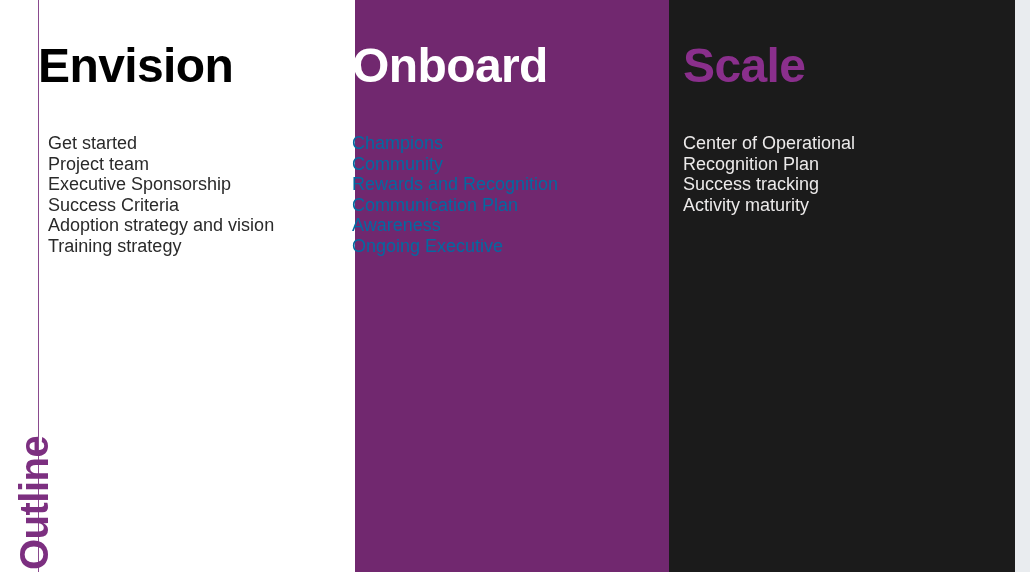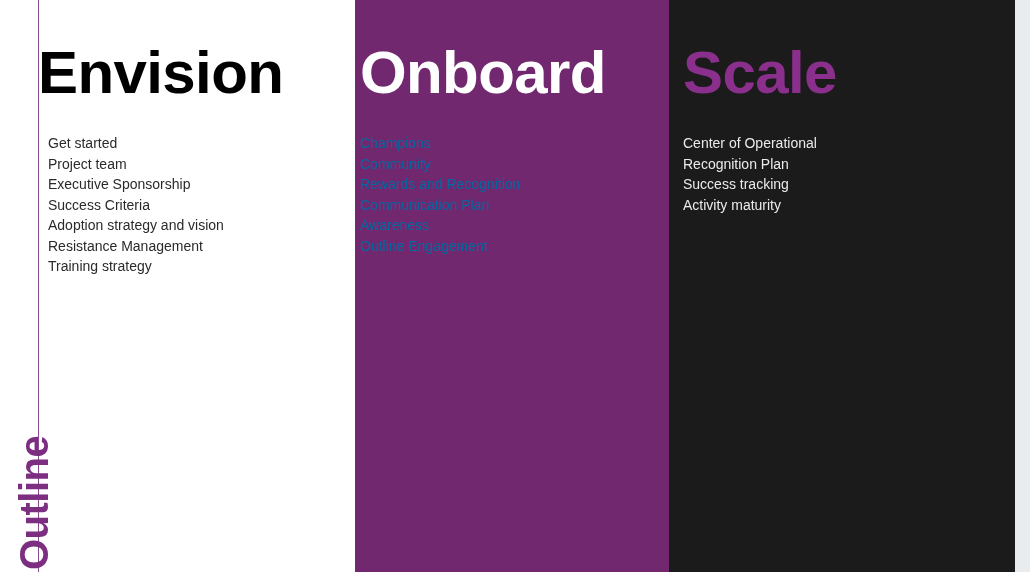--- a/index.html
+++ b/index.html
@@ -78,43 +78,43 @@
     background: #e9ecef;
   }
 
   
   .col {
     position: absolute;
     top: 0;
     height: 572px;
   }
   .col-envision { left: 38px; width: 317px; }
-  .col-onboard  { left: 347px; width: 256px; }
+  .col-onboard  { left: 339px; width: 256px; }
   .col-scale    { left: 669px; width: 289px; }
 
   .col-title {
     position: absolute;
     top: 41px;
-    font-size: 60px;
+    font-size: 48px;
     font-weight: bold;
     line-height: 1.05;
     letter-spacing: -0.6px;
     white-space: nowrap;
   }
   .col-envision .col-title { left: 0px;  color: #000000; }
   .col-onboard  .col-title { left: 13px; color: #ffffff; }
   .col-scale    .col-title { left: 14px; color: #8a2f8c; }
 
   .col-list {
     position: absolute;
     top: 133px;
     margin: 0;
     padding: 0;
     list-style: none;
-    font-size: 14px;
+    font-size: 18px;
     line-height: 20.5px;
   }
   .col-envision .col-list { left: 10px; color: #2a2a2a; }
   .col-onboard  .col-list { left: 13px; color: #0369a1; }
   .col-scale    .col-list { left: 14px; color: #eceaea; }
 
   .col-list li { white-space: nowrap; }
 </style>
 </head>
 <body>
@@ -132,34 +132,33 @@
   </div>
 
   <div class="col col-envision">
     <div class="col-title">Envision</div>
     <ul class="col-list">
       <li>Get started</li>
       <li>Project team</li>
       <li>Executive Sponsorship</li>
       <li>Success Criteria</li>
       <li>Adoption strategy and vision</li>
-      <li>Resistance Management</li>
       <li>Training strategy</li>
     </ul>
   </div>
 
   <div class="col col-onboard">
     <div class="col-title">Onboard</div>
     <ul class="col-list">
       <li>Champions</li>
       <li>Community</li>
       <li>Rewards and Recognition</li>
       <li>Communication Plan</li>
       <li>Awareness</li>
-      <li>Outline Engagement</li>
+      <li>Ongoing Executive</li>
     </ul>
   </div>
 
   <div class="col col-scale">
     <div class="col-title">Scale</div>
     <ul class="col-list">
       <li>Center of Operational</li>
       <li>Recognition Plan</li>
       <li>Success tracking</li>
       <li>Activity maturity</li>

